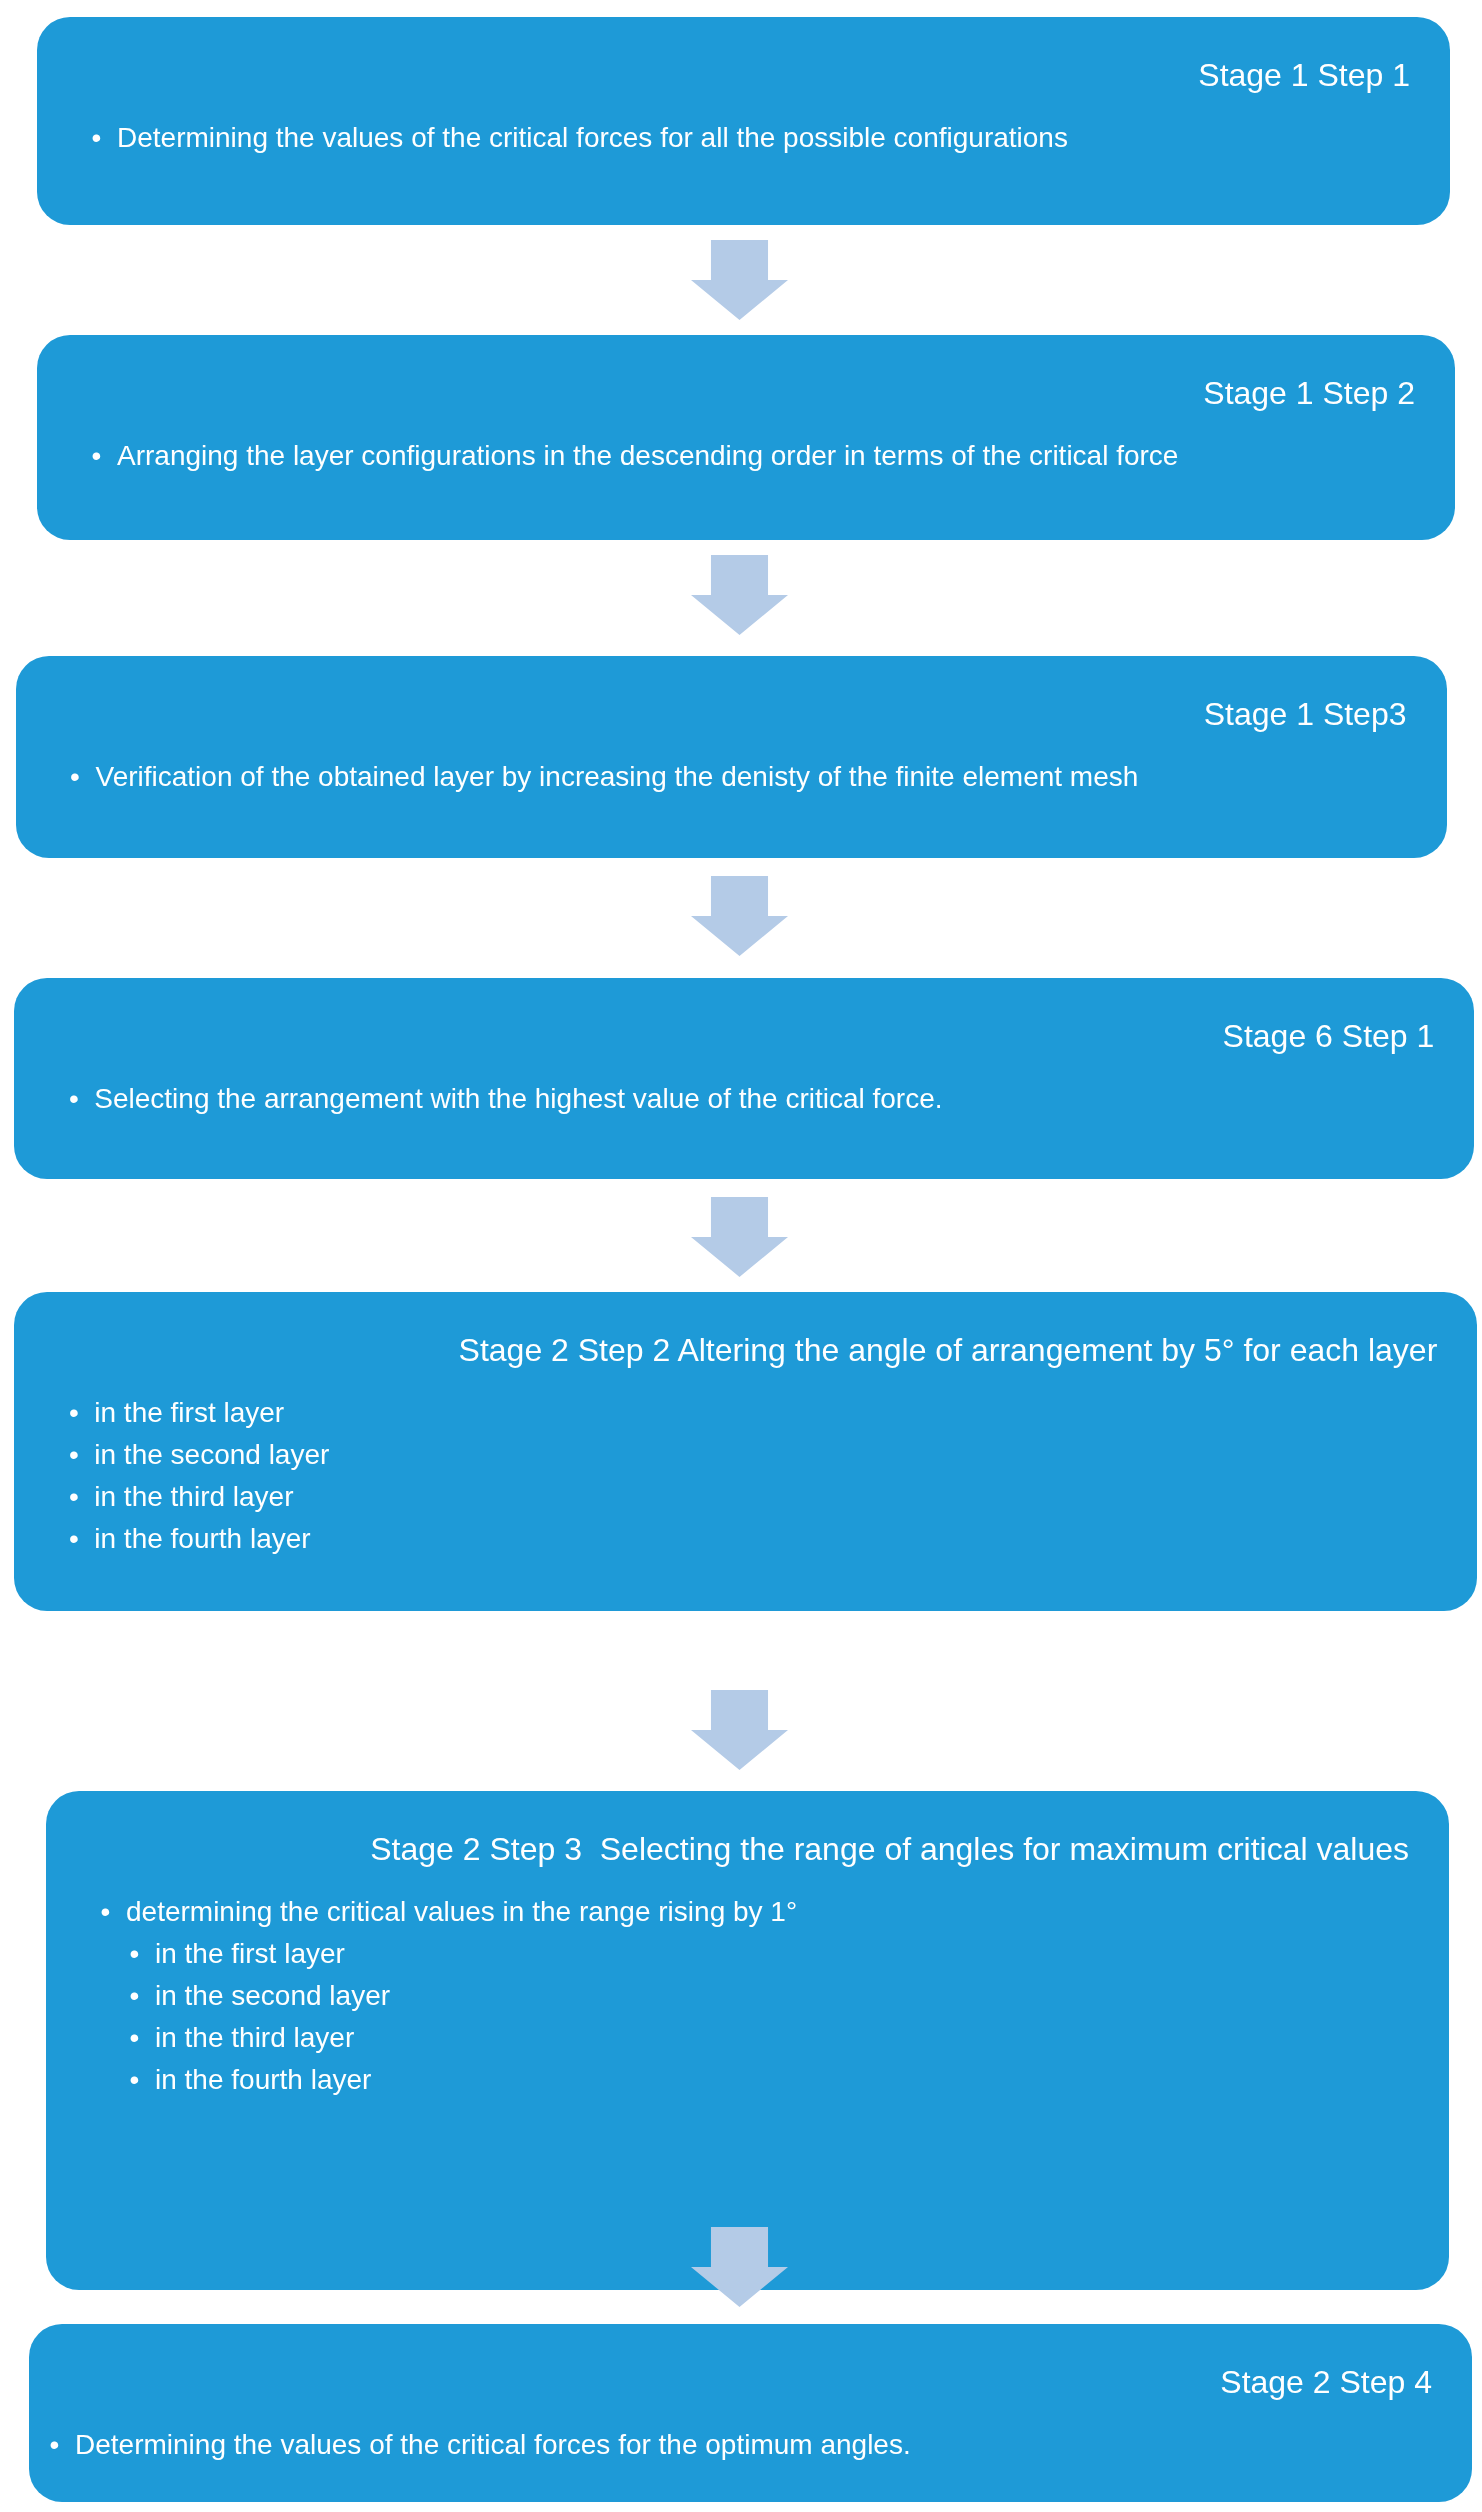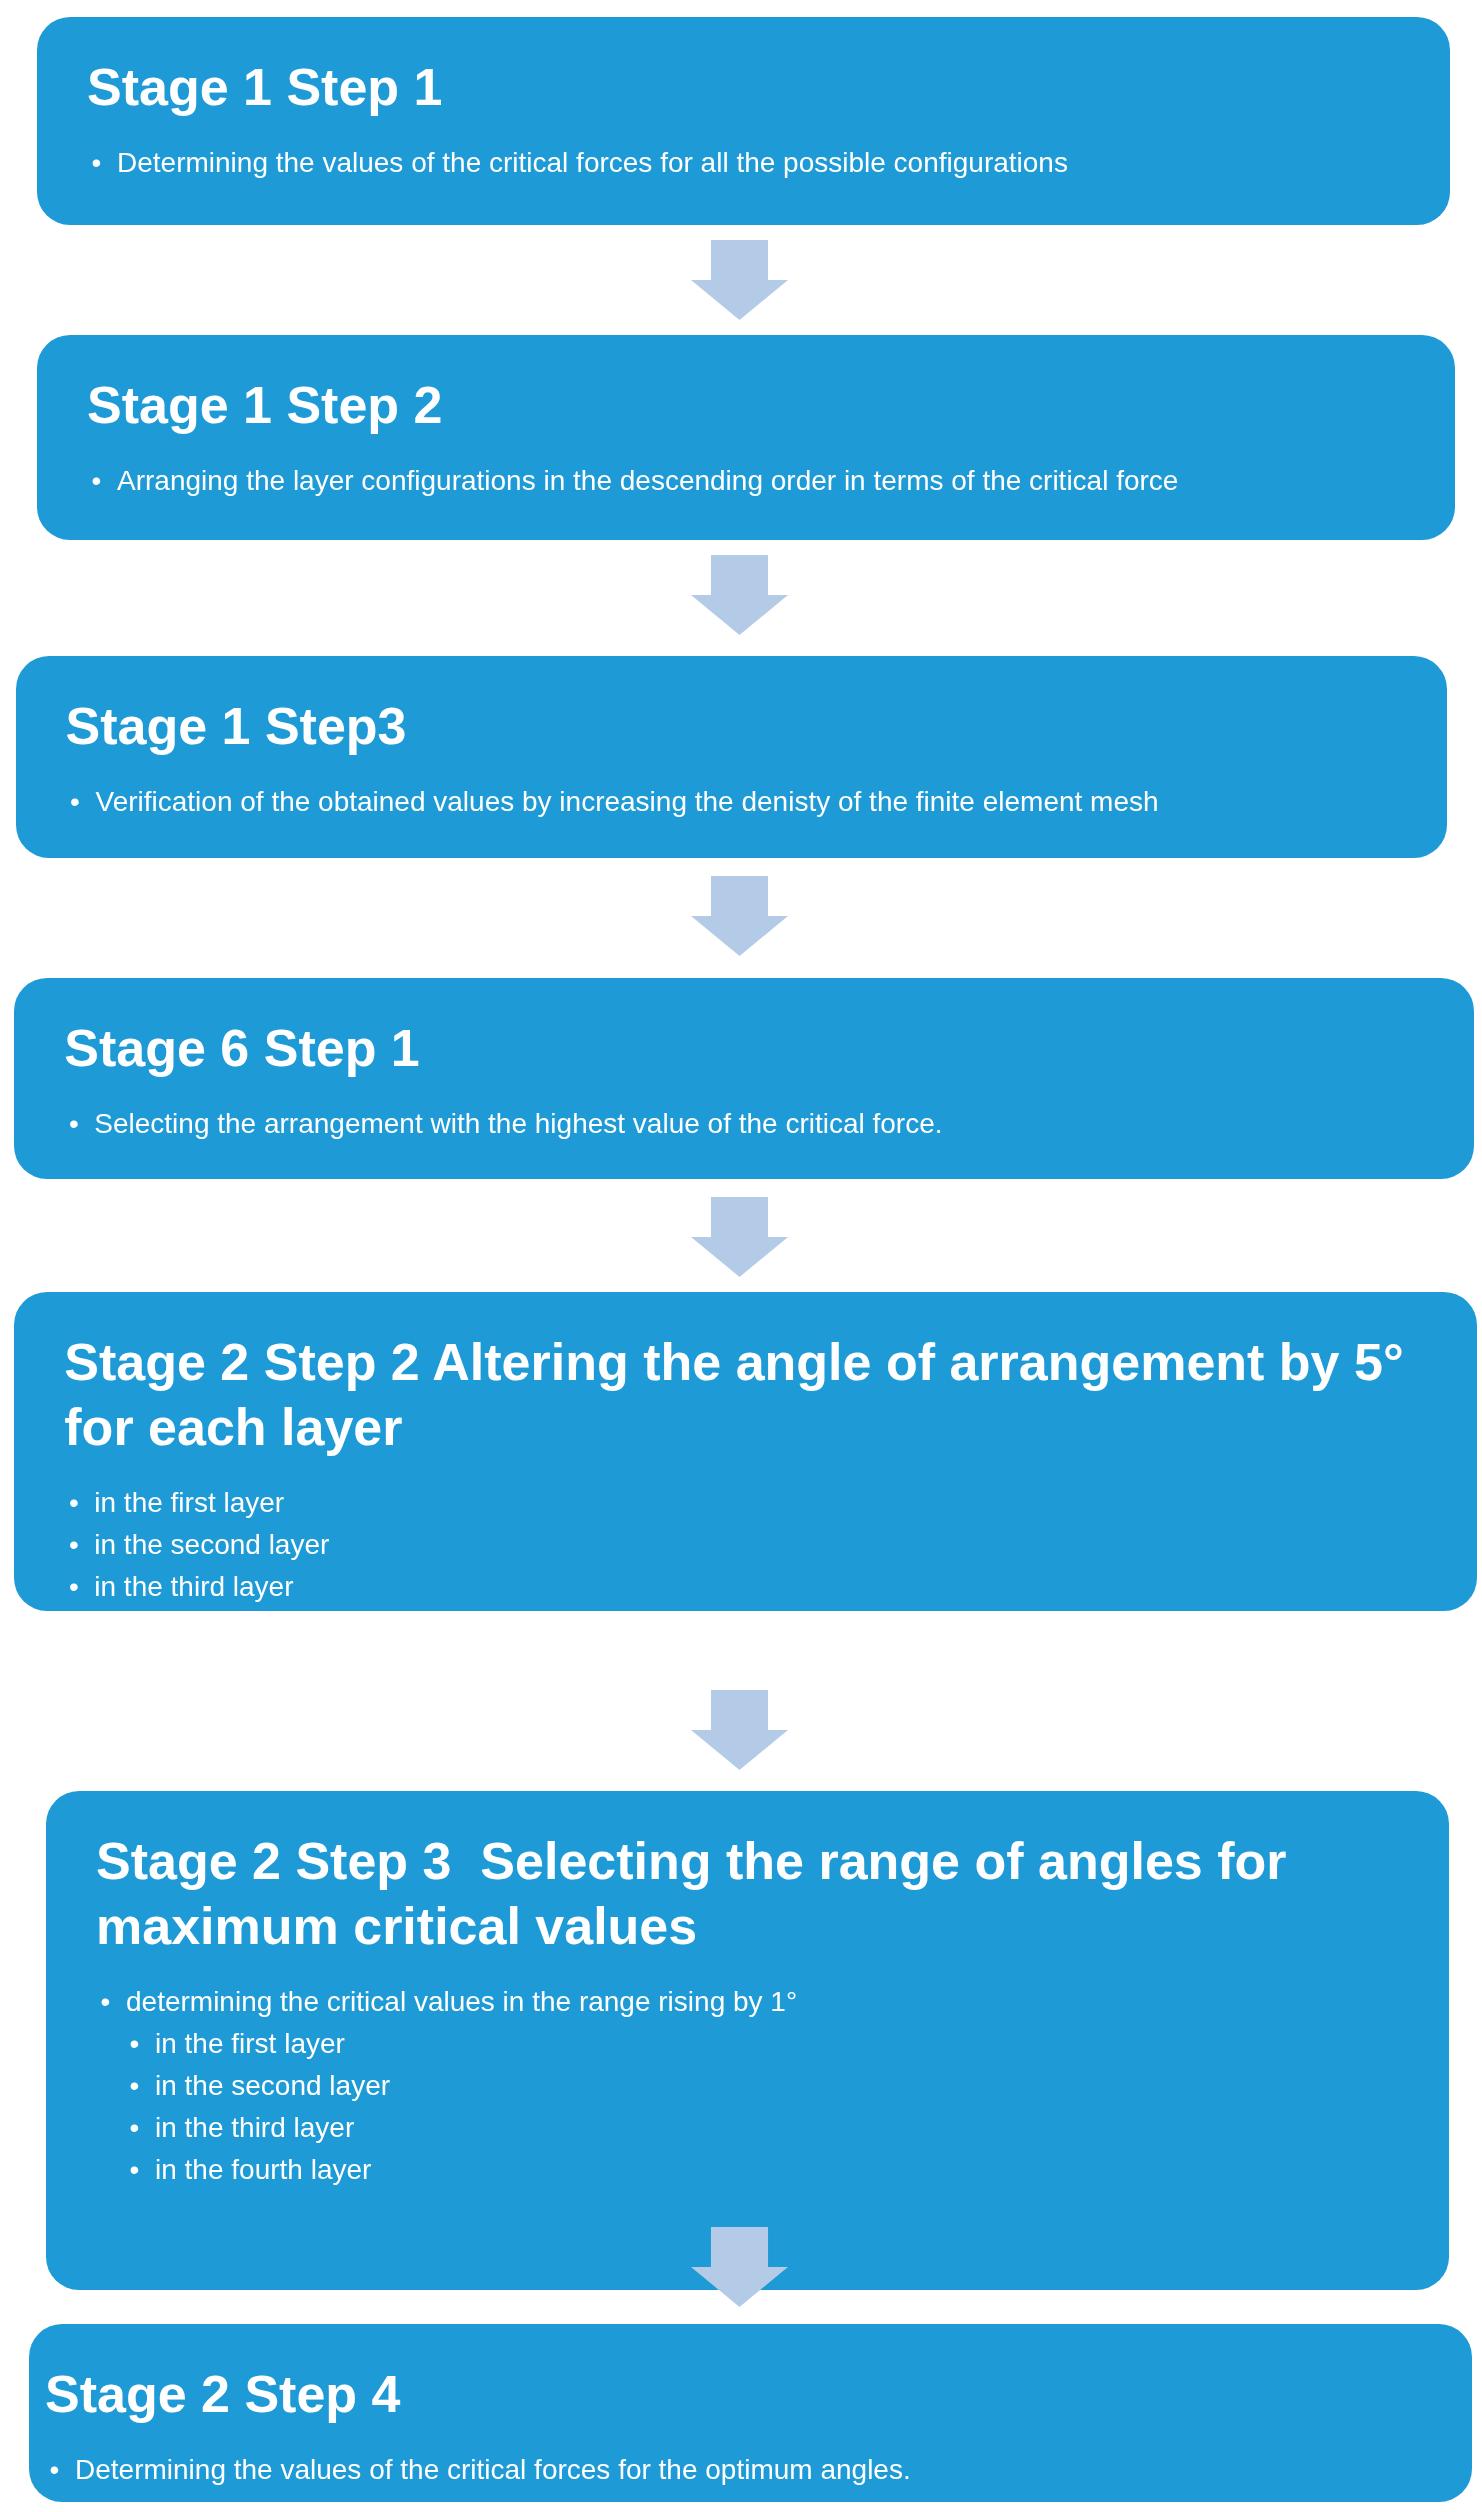--- a/index.html
+++ b/index.html
@@ -17,25 +17,26 @@
   }
   .flow-box {
     position: absolute;
     box-sizing: border-box;
     background: var(--box-color, #1e9ad7);
     color: var(--text-color, #ffffff);
     border-radius: 33px;
     padding: 38px 40px 0 50px;
   }
   .box-title {
-    font-size: 52px;
+    font-size: 32px;
     line-height: 1.25;
-    font-weight: bold;
+    font-weight: normal;
     white-space: pre-wrap;
     margin: 0;
+    text-align: right;
   }
   .bullets {
     list-style: none;
     margin: 22px 0 0 0;
     padding: 0;
     font-size: 28px;
     line-height: 1.5;
   }
   .bullets li {
     position: relative;
@@ -103,21 +104,21 @@
 
   <div class="down-arrow" id="arrow2">
     <svg viewBox="0 0 170 140">
       <polygon points="35,0 135,0 135,70 170,70 85,140 0,70 35,70" fill="currentColor"></polygon>
     </svg>
   </div>
 
   <div class="flow-box" id="box3">
     <h2 class="box-title">Stage 1 Step3</h2>
     <ul class="bullets">
-      <li>Verification of the obtained values by increasing the denisty of the finite element mesh</li>
+      <li>Verification of the obtained layer by increasing the denisty of the finite element mesh</li>
     </ul>
   </div>
 
   <div class="down-arrow" id="arrow3">
     <svg viewBox="0 0 170 140">
       <polygon points="35,0 135,0 135,70 170,70 85,140 0,70 35,70" fill="currentColor"></polygon>
     </svg>
   </div>
 
   <div class="flow-box" id="box4">

